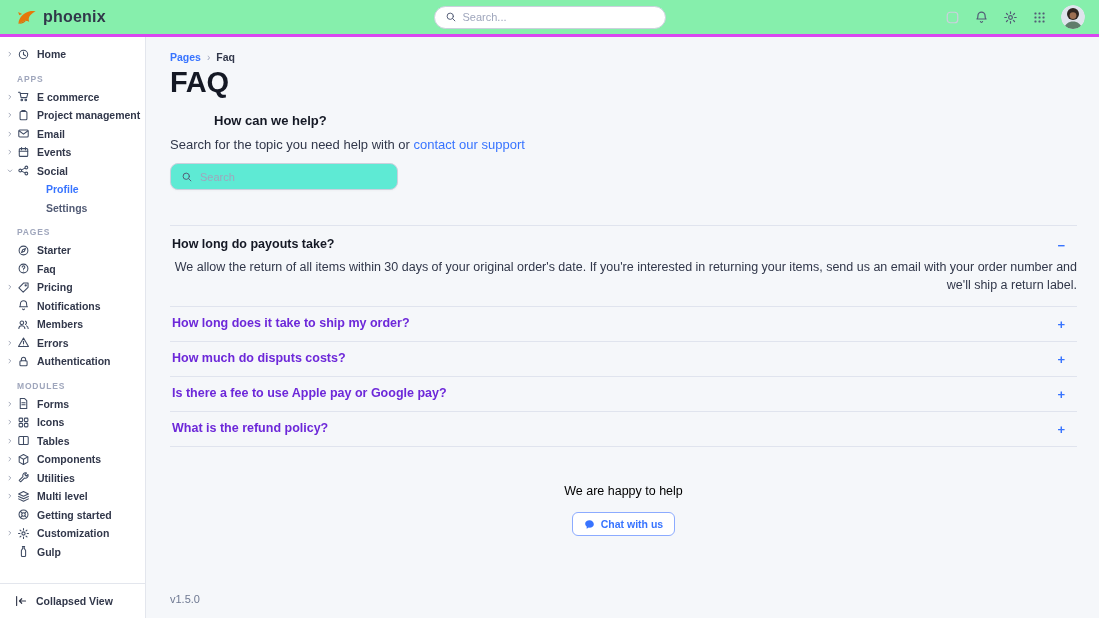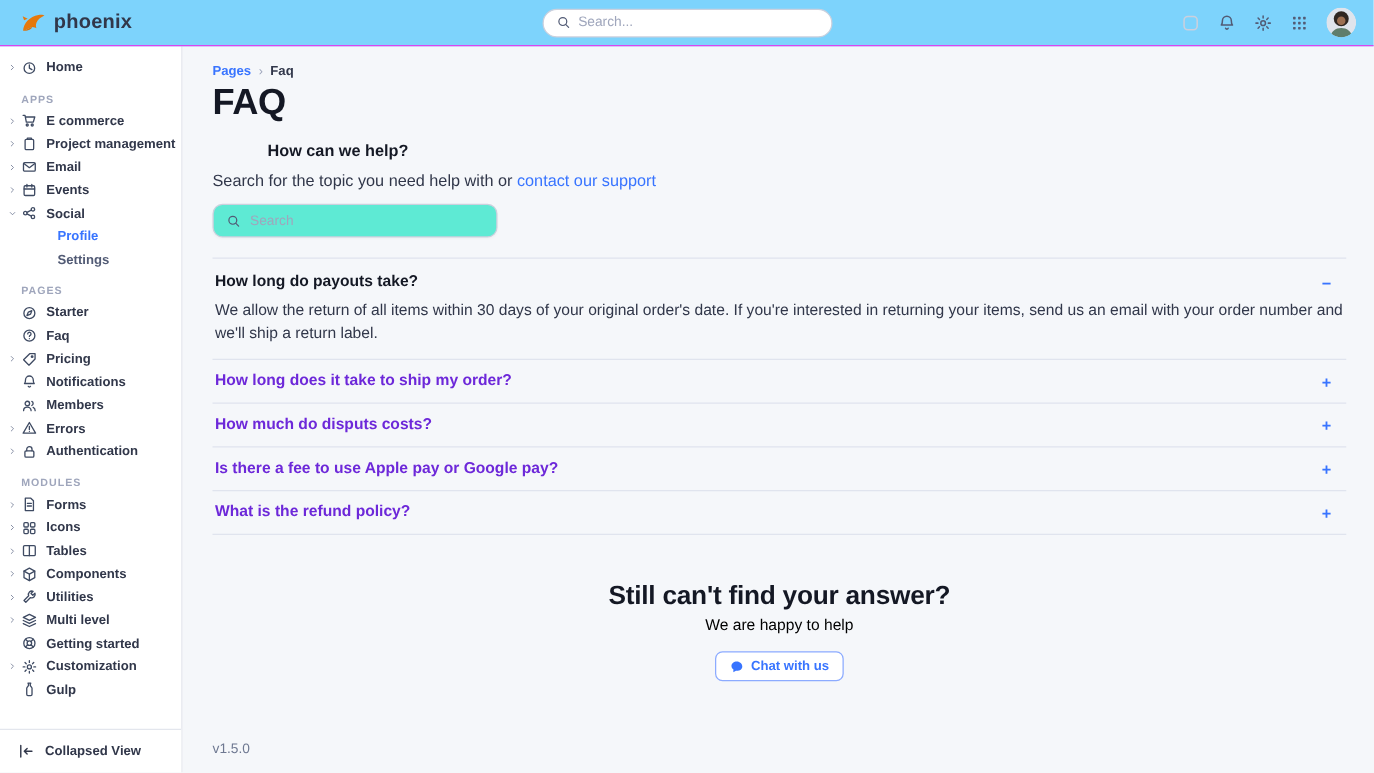--- a/index.html
+++ b/index.html
@@ -9,21 +9,21 @@
     background:#f5f7fa;
     color:#31374a;
     position:relative;
   }
   svg { display:block; }
   .stroke-ic { fill:none; stroke:currentColor; stroke-width:1.3; stroke-linecap:round; stroke-linejoin:round; }
 
   
   .navbar {
     position:absolute; top:0; left:0; right:0; height:37px;
-    background:#7dd3fc; border-bottom:1px solid #d946ef;
+    background:#86efac; border-bottom:3px solid #d946ef;
     display:flex; align-items:center; z-index:20;
   }
   .brand { display:flex; align-items:center; gap:6px; padding-left:16px; cursor:pointer; }
   .brand-name { font-size:16px; font-weight:700; color:#31374a; letter-spacing:.2px; }
   .nav-search {
     position:absolute; left:50%; transform:translateX(-50%);
     width:232px; height:23px; border:1px solid #cbd0dd; border-radius:12px;
     background:#fff; display:flex; align-items:center; gap:6px; padding:0 10px;
   }
   .nav-search input {
@@ -82,21 +82,21 @@
     margin-top:11px; width:228px; height:27px; background:#5eead4;
     border:1px solid #cbd0dd; border-radius:8px; display:flex; align-items:center;
     gap:7px; padding:0 10px; box-shadow:0 1px 2px rgba(0,0,0,.03);
   }
   .faq-search input {
     border:none; outline:none; width:100%; font-size:11px; color:#31374a;
     font-family:"Liberation Sans", sans-serif; background:transparent;
   }
   .faq-search input::placeholder { color:#9fa6bc; }
 
-  .accordion { margin-top:16px; border-top:1px solid #e0e4ee; }
+  .accordion { margin-top:35px; border-top:1px solid #e0e4ee;text-align:right; }
   .acc-item { border-bottom:1px solid #e0e4ee; padding:9px 0 10px 2px; cursor:pointer; }
   .acc-item.expanded { padding:11px 0 12px 2px; }
   .acc-head { display:flex; align-items:flex-start; justify-content:space-between; }
   .acc-q { font-size:12.5px; font-weight:700; color:#6d28d9; }
   .acc-item.expanded .acc-q { color:#141824; }
   .acc-toggle { color:#3874ff; font-size:13px; font-weight:700; line-height:1; padding:2px 12px 0 0; }
   .acc-answer { font-size:12.5px; color:#31374a; margin-top:6px; line-height:1.45; }
 
   .cta { margin-top:37px; text-align:center; }
   .cta-title { font-size:21px; font-weight:800; color:#141824; letter-spacing:-.2px; }
@@ -555,21 +555,20 @@
       </div>
       <div class="acc-item">
         <div class="acc-head">
           <span class="acc-q">What is the refund policy?</span>
           <span class="acc-toggle">+</span>
         </div>
       </div>
     </div>
 
   <section class="cta">
-    <div class="cta-title">Still can't find your answer?</div>
     <div class="cta-sub">We are happy to help</div>
     <button class="cta-btn">
       <span class="c-icon">
         <svg width="11" height="11" viewBox="0 0 16 16">
             <path fill="currentColor" d="M8 1.8C4.5 1.8 1.7 4 1.7 6.9c0 1.6.9 3 2.2 3.9v3.4l3-1.7c.4.1.7.1 1.1.1 3.5 0 6.3-2.2 6.3-5.1S11.5 1.8 8 1.8z"></path>
           </svg>
       </span>
       <span>Chat with us</span>
     </button>
   </section>

